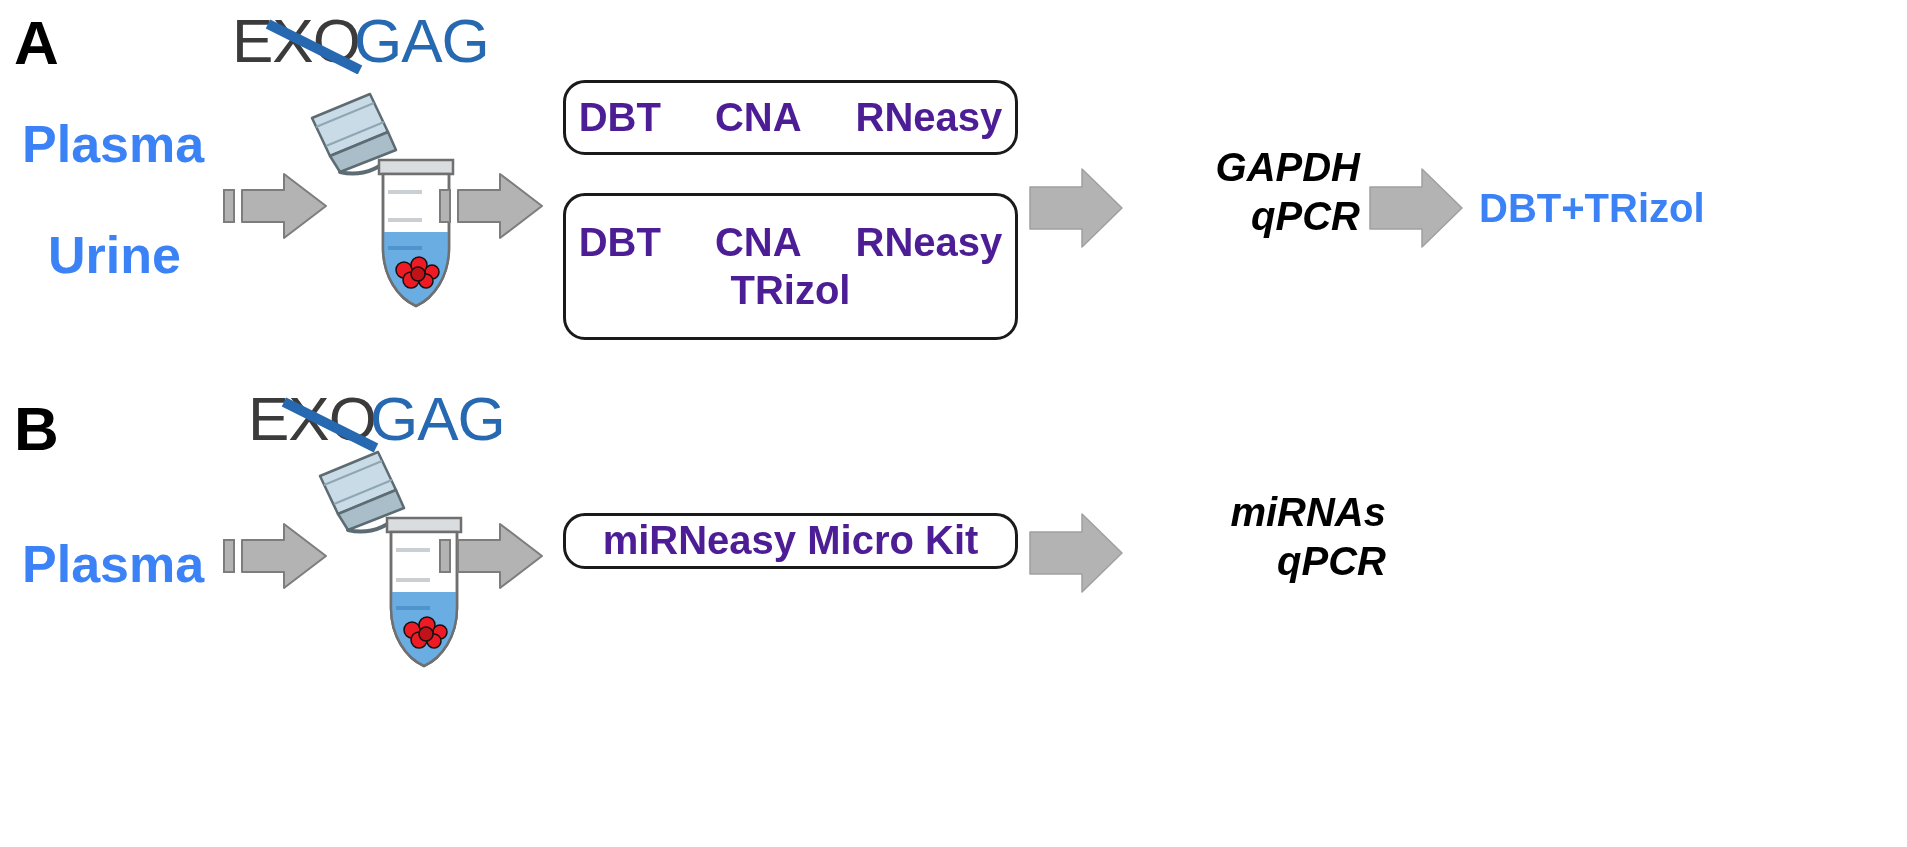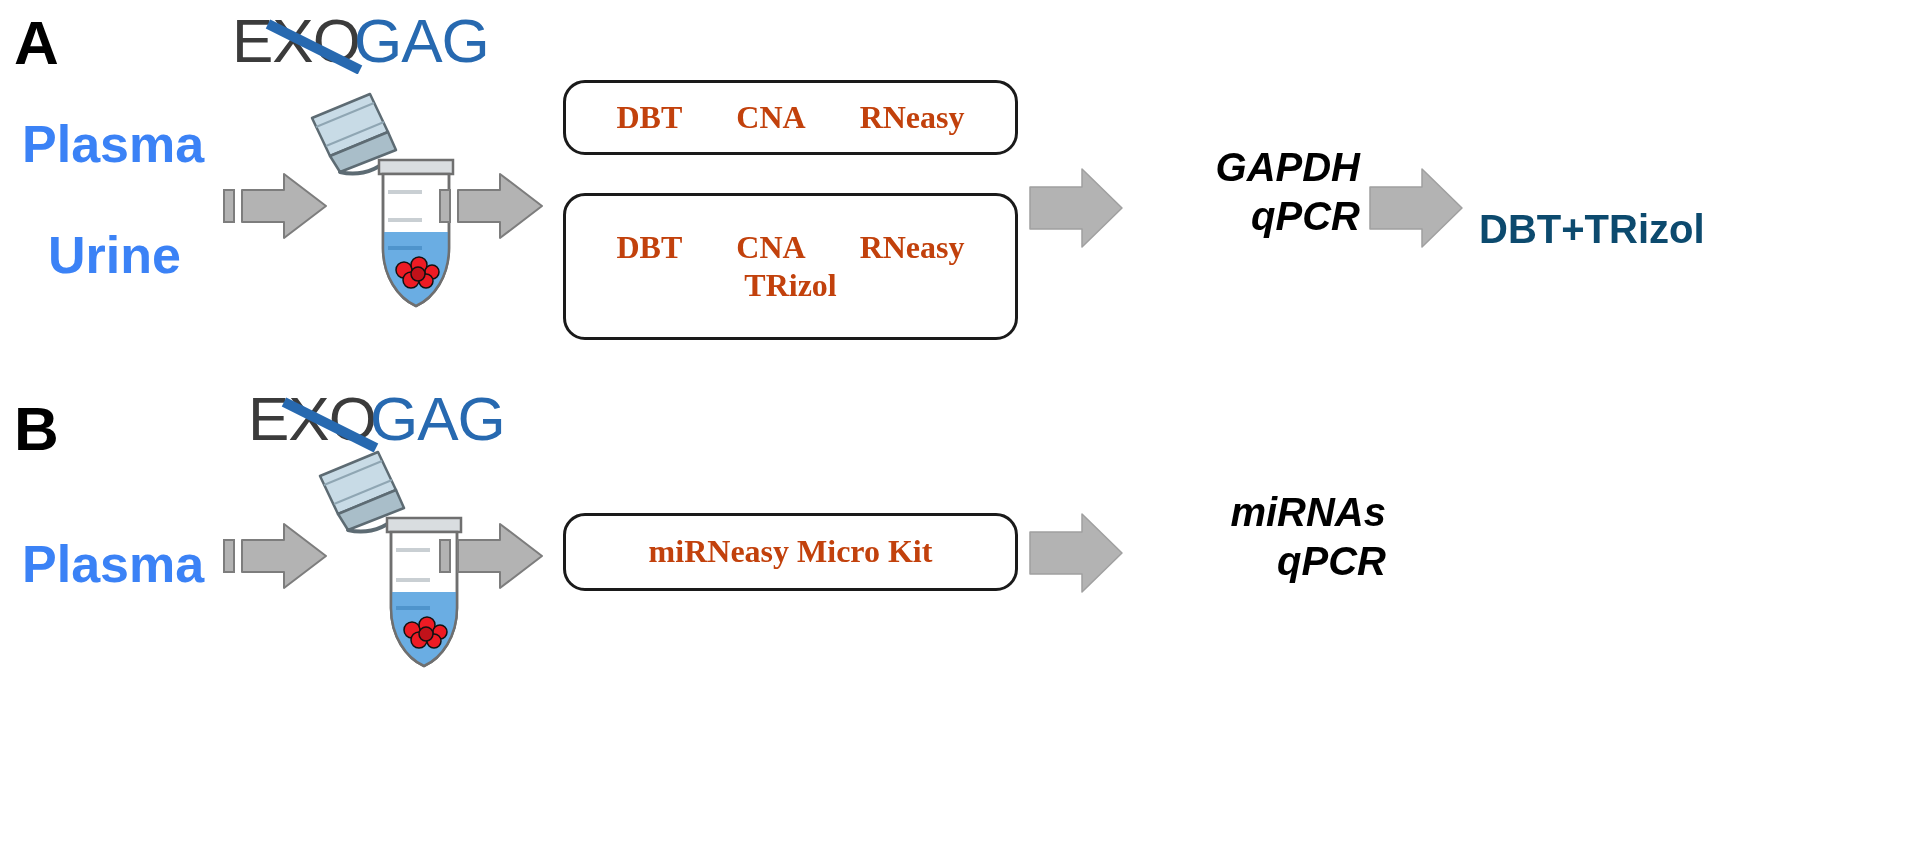--- a/index.html
+++ b/index.html
@@ -74,25 +74,25 @@
     justify-content: center;
   }
   .proc-row {
     display: flex;
     flex-direction: row;
     align-items: center;
     justify-content: center;
     width: 100%;
   }
   .proc-item {
-    font-family: Liberation Serif, serif;
-    font-weight: bold;
-    font-size: 32px;
+    font-family: Liberation Sans, sans-serif;
+    font-weight: bold;
+    font-size: 40px;
     line-height: 1.18;
-    color: #c2410c;
+    color: #4c1d95;
     white-space: nowrap;
   }
   .box-a1 .proc-row { gap: 54px; }
   .box-a2 .proc-row { gap: 54px; }
   .box-b1 .proc-row { gap: 0px; }
 
   
   .outcome {
     position: absolute;
     text-align: right;
@@ -108,23 +108,22 @@
   }
   .outcome .line.italic {
     font-style: italic;
   }
   .outcome-right {
     position: absolute;
     font-family: "Liberation Sans", sans-serif;
     font-weight: bold;
     font-size: 40px;
     line-height: 1;
-    color: #0c4a6e;
+    color: #3b82f6;
     white-space: nowrap;
-    margin-top: 21px;
   }
 </style>
 </head>
 <body>
 
 <div id="canvas">
 
   <div class="panel-letter" style="left:14px; top:12px;">A</div>
 
   <div class="exogag-logo" style="left:232px; top:12px;">
@@ -284,21 +283,21 @@
     </svg>
   </div>
 
   <div class="block-arrow" style="left:438px; top:520px;">
     <svg width="108" height="72" viewBox="0 0 108 72" xmlns="http://www.w3.org/2000/svg">
       <path d="M 2 20 L 12 20 L 12 52 L 2 52 Z" fill="#b3b3b3" stroke="#7d7d7d" stroke-width="2"></path>
       <path d="M 20 20 L 62 20 L 62 4 L 104 36 L 62 68 L 62 52 L 20 52 Z" fill="#b3b3b3" stroke="#7d7d7d" stroke-width="2" stroke-linejoin="round"></path>
     </svg>
   </div>
 
-  <div class="proc-box box-b1" style="left:563px; top:513px; width:455px; height:78px;">
+  <div class="proc-box box-b1" style="left:563px; top:513px; width:455px; height:56px;">
     <div class="proc-row">
       <span class="proc-item">miRNeasy Micro Kit</span>
     </div>
   </div>
 
   <div class="block-arrow" style="left:1028px; top:510px;">
     <svg width="96" height="86" viewBox="0 0 96 86" xmlns="http://www.w3.org/2000/svg">
       <path d="M 2 22 L 54 22 L 54 4 L 94 43 L 54 82 L 54 64 L 2 64 Z" fill="#b3b3b3" stroke="#a0a0a0" stroke-width="1.5" stroke-linejoin="round"></path>
     </svg>
   </div>

